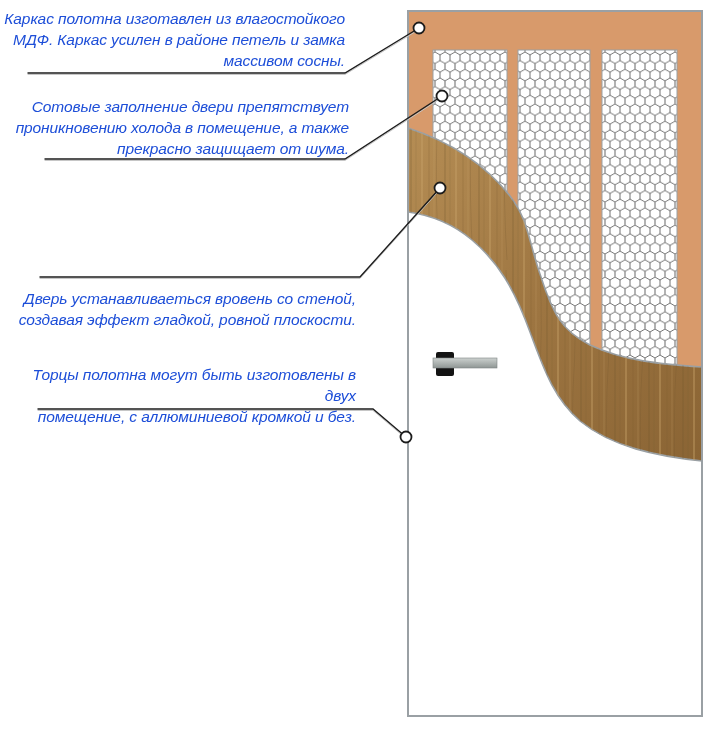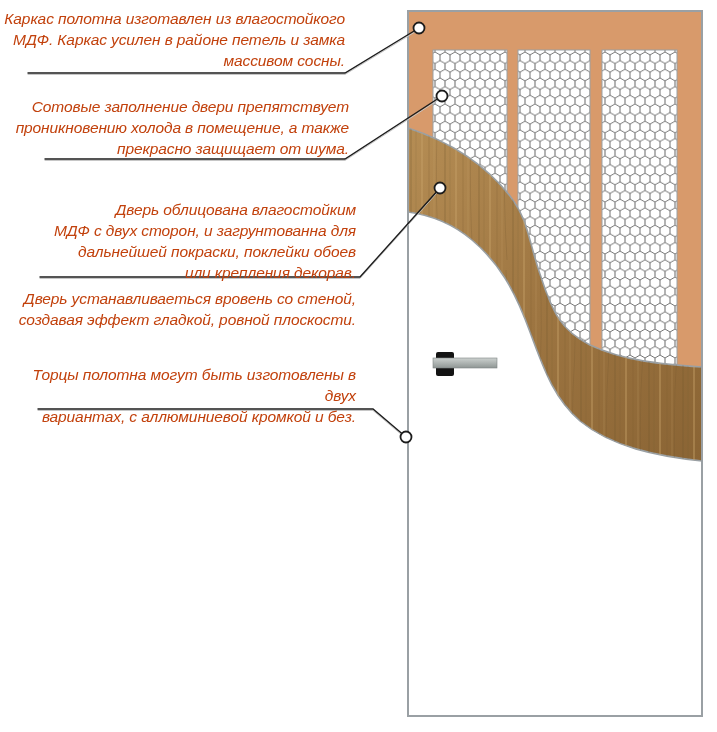--- a/index.html
+++ b/index.html
@@ -1,20 +1,20 @@
 <!DOCTYPE html>
 <html><head>
 <meta charset="utf-8">
 <style>
   html,body{margin:0;padding:0;background:#ffffff;}
   #canvas{position:relative;width:717px;height:732px;background:#ffffff;overflow:hidden;
           font-family:"Liberation Sans",sans-serif;}
   #scene{position:absolute;left:0;top:0;}
   .note{position:absolute;text-align:right;font-style:italic;font-size:15.5px;line-height:21px;
-        color:#c2410c;white-space:pre-line;letter-spacing:-0.1px;}
+        color:#1d4ed8;white-space:pre-line;letter-spacing:-0.1px;}
   .note-1{top:8px;right:372px;}
   .note-2{top:96px;right:368px;}
   .note-3{top:199px;right:361px;}
   .note-4{top:288px;right:361px;}
   .note-5{top:364px;right:361px;}
 </style>
 </head>
 <body>
 
 <div id="canvas">
@@ -95,22 +95,18 @@
       <circle cx="406" cy="437" r="5.5"></circle>
     </g>
   </svg>
 
   <div class="note note-1">Каркас полотна изготавлен из влагостойкого
 МДФ. Каркас усилен в районе петель и замка
 массивом сосны.</div>
   <div class="note note-2">Сотовые заполнение двери препятствует
 проникновению холода в помещение, а также
 прекрасно защищает от шума.</div>
-  <div class="note note-3">Дверь облицована влагостойким
-МДФ с двух сторон, и загрунтованна для
-дальнейшей покраски, поклейки обоев
-или крепления декорав.</div>
   <div class="note note-4">Дверь устанавливаеться вровень со стеной,
 создавая эффект гладкой, ровной плоскости.</div>
   <div class="note note-5">Торцы полотна могут быть изготовлены в двух
-вариантах, с аллюминиевой кромкой и без.</div>
+помещение, с аллюминиевой кромкой и без.</div>
 
 </div>
 
 </body></html>

